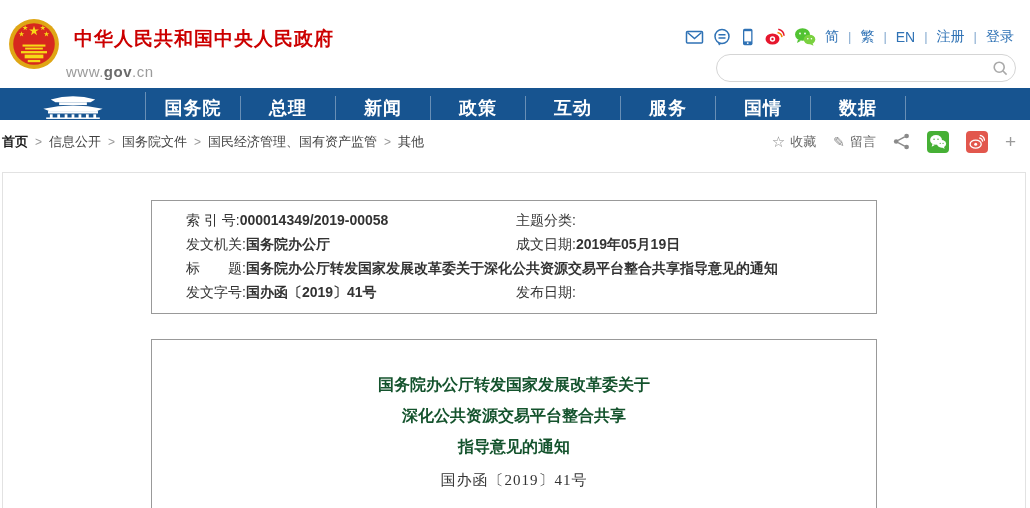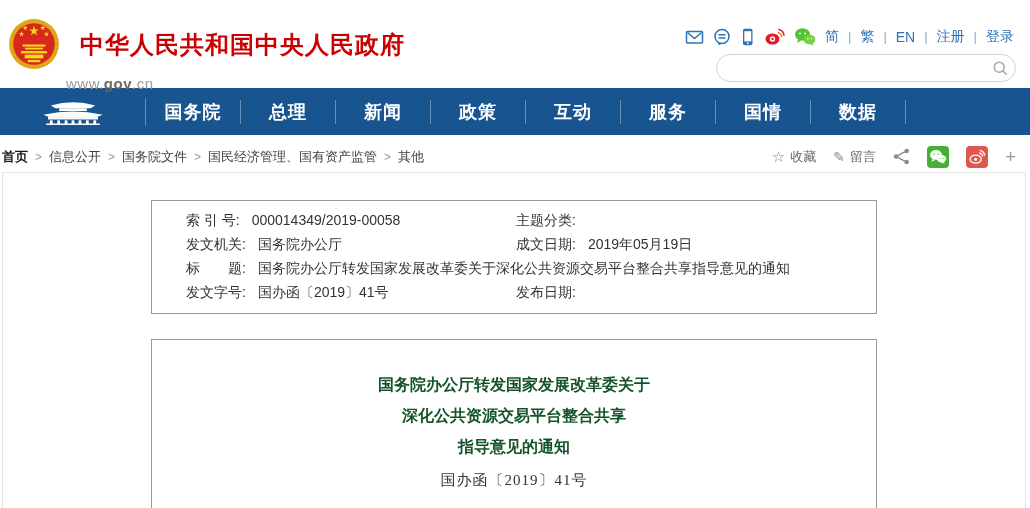--- a/index.html
+++ b/index.html
@@ -5,32 +5,32 @@
   html,body{margin:0;padding:0;}
   body{
     width:1030px;height:508px;overflow:hidden;position:relative;
     background:#fff;font-family:"Liberation Sans","DejaVu Sans",sans-serif;
     -webkit-font-smoothing:antialiased;
   }
   
   .header{position:relative;height:88px;background:#fff;}
   .emblem{position:absolute;left:8px;top:18px;width:52px;height:52px;}
   .brand{position:absolute;left:66px;top:15px;cursor:pointer;}
-  .site-title{margin:14px;font-size:24px;font-weight:bold;color:#cc0000;letter-spacing:1px;line-height:32px;}
+  .site-title{margin:8px;font-size:19px;font-weight:bold;color:#cc0000;letter-spacing:1px;line-height:32px;}
   .site-url{font-size:15px;color:#9b9b9b;margin-top:3px;letter-spacing:.5px;}
   .site-url .mid{color:#6b6b6b;font-weight:bold;margin-top:10px;}
   .top-right{position:absolute;top:27px;right:16px;display:flex;align-items:center;gap:9px;font-size:14px;color:#2f72b5;}
   .top-right .ticon{display:flex;align-items:center;cursor:pointer;}
   .tr-sep{color:#86abd0;font-size:13px;}
   .tr-link{cursor:pointer;color:#2f72b5;text-decoration:none;}
   .search-wrap{position:absolute;top:54px;right:14px;width:298px;height:26px;border:1px solid #d5d5d5;border-radius:14px;display:flex;align-items:center;background:#fff;}
   .search-input{flex:1;border:none;outline:none;background:transparent;height:22px;padding:0 10px;font-size:13px;border-radius:14px;}
   .search-btn{width:26px;height:24px;display:flex;align-items:center;justify-content:center;cursor:pointer;margin-right:2px;}
   
-  .nav{display:flex;height:47px;background:#175490;align-items:center;}
+  .nav{display:flex;height:32px;background:#175490;align-items:flex-end;}
   .nav-home{width:145px;display:flex;align-items:center;justify-content:center;border-right:1px solid rgba(255,255,255,.35);cursor:pointer;}
   .nav-item{width:94px;display:flex;align-items:center;justify-content:center;color:#fff;font-size:18px;font-weight:bold;border-right:1px solid rgba(255,255,255,.35);cursor:pointer;letter-spacing:1px;}
   .nav-fill{flex:1;}
   
   .crumb-row{height:43px;display:flex;align-items:center;padding:0 14px 10px 2px;font-size:13px;color:#424242;background:#fff;}
   .crumb{cursor:pointer;white-space:nowrap;}
   .crumb.first{font-weight:bold;color:#1a1a1a;}
   .crumb-sep{margin:0 7px;color:#999;font-size:12px;}
   .crumb-actions{margin-left:auto;display:flex;align-items:center;gap:17px;color:#666;}
   .action{display:flex;align-items:center;gap:5px;cursor:pointer;font-size:13px;color:#666;}
@@ -41,21 +41,21 @@
   .badge.weibo{background:#e2574d;}
   .plus-glyph{font-size:19px;color:#9a9a9a;line-height:1;cursor:pointer;}
   
   .container{position:absolute;top:172px;left:2px;width:1024px;height:400px;border:1px solid #e2e2e2;background:#fff;box-sizing:border-box;}
   .meta-box{width:726px;margin:27px auto 0;border:1px solid #999;padding:7px 0 9px;box-sizing:border-box;background:#fff;}
   .meta-row{display:flex;line-height:24px;font-size:14px;color:#333;padding-left:34px;}
   .meta-cell{display:flex;}
   .meta-cell.left{width:330px;flex:none;}
   .meta-cell.full{flex:1;}
   .meta-label{font-weight:normal;white-space:pre;color:#333;}
-  .meta-value{margin-left:12px;white-space:pre;color:#333;}
+  .meta-value{margin-left:0;white-space:pre;color:#333;font-weight:bold;}
   .doc-box{width:726px;margin:25px auto 0;border:1px solid #999;height:280px;text-align:center;box-sizing:border-box;background:#fff;}
   .doc-title{font-family:"Liberation Serif","DejaVu Serif",serif;font-size:16px;font-weight:bold;color:#14532d;line-height:31px;margin-top:29px;}
   .doc-number{font-family:"Liberation Serif","DejaVu Serif",serif;font-size:15px;color:#333;margin-top:9px;letter-spacing:1px;}
 </style>
 </head>
 <body>
 
 <div class="header">
   <svg class="emblem" viewBox="0 0 50 50">
     <defs>

